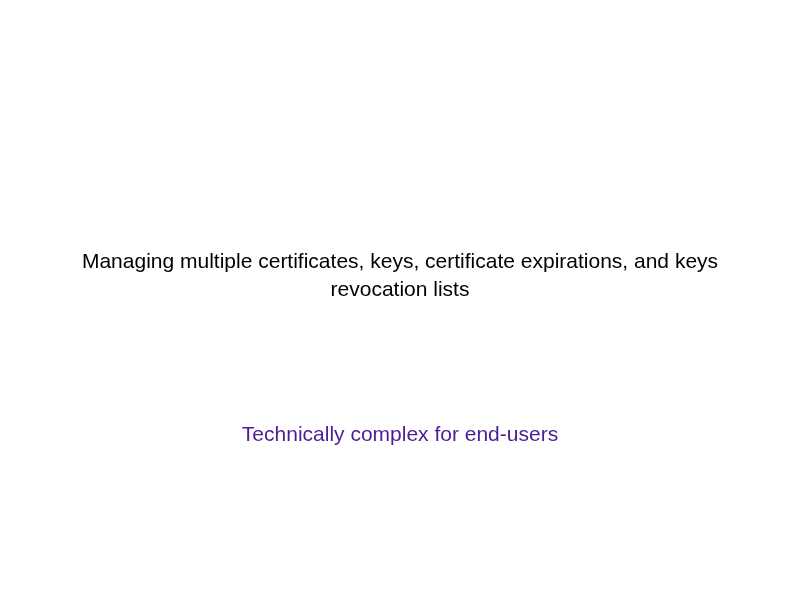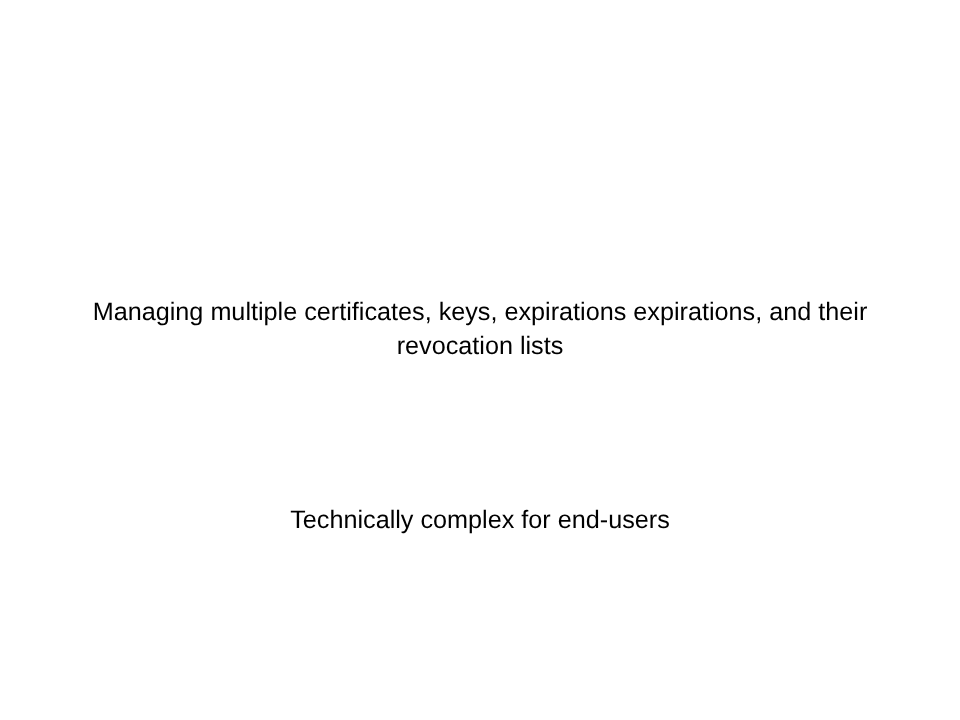--- a/index.html
+++ b/index.html
@@ -24,21 +24,21 @@
       color: #000000;
       line-height: 1.35;
     }
     .text-block-2 {
       position: absolute;
       top: 422px;
       left: 60px;
       right: 60px;
       text-align: center;
       font-size: 21px;
-      color: #000000;
+      color: #4c1d95;
     }
   </style>
 </head>
 <body>
 
-<div class="text-block-1">Managing multiple certificates, keys, expirations expirations, and their revocation lists</div>
+<div class="text-block-1">Managing multiple certificates, keys, certificate expirations, and keys revocation lists</div>
 
 <div class="text-block-2">Technically complex for end-users</div>
 
 </body></html>

